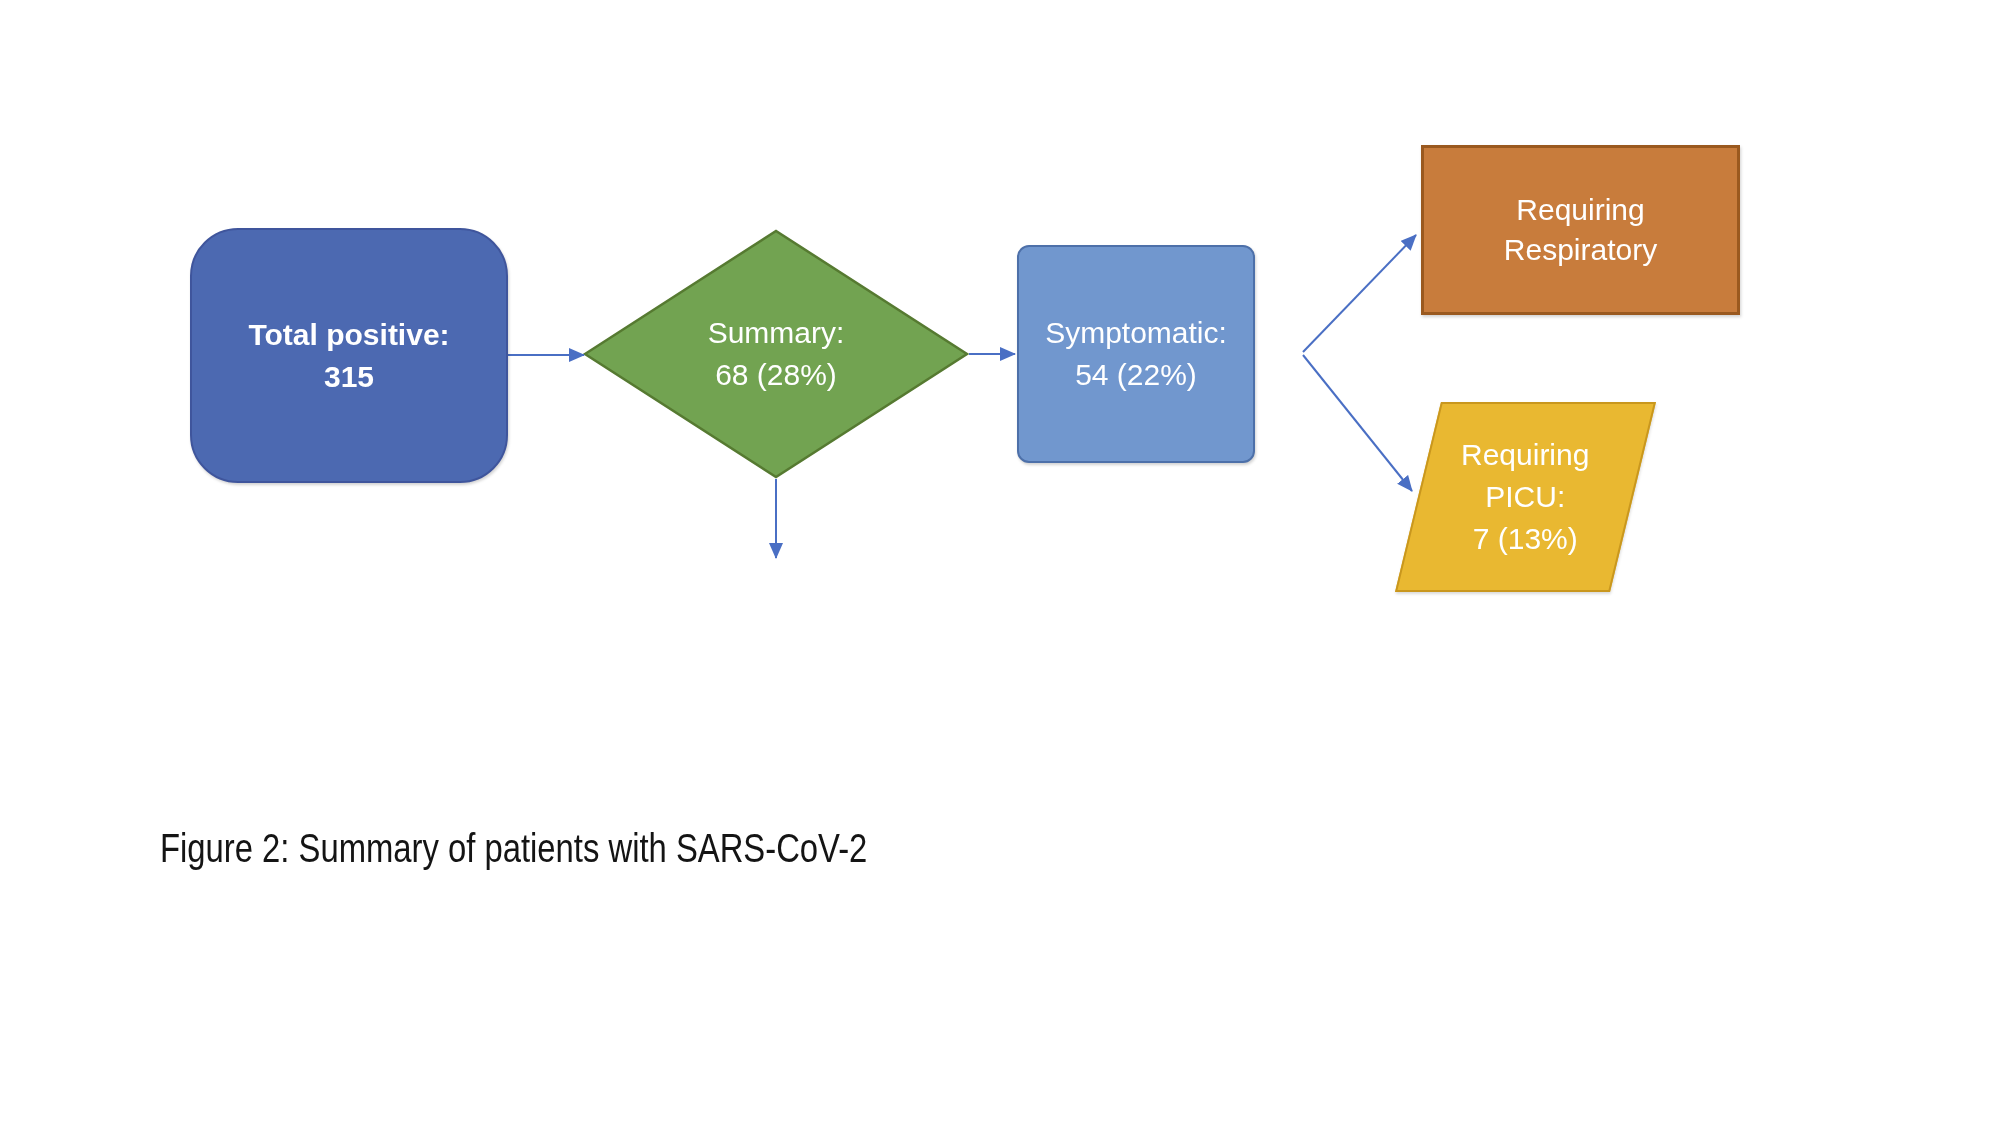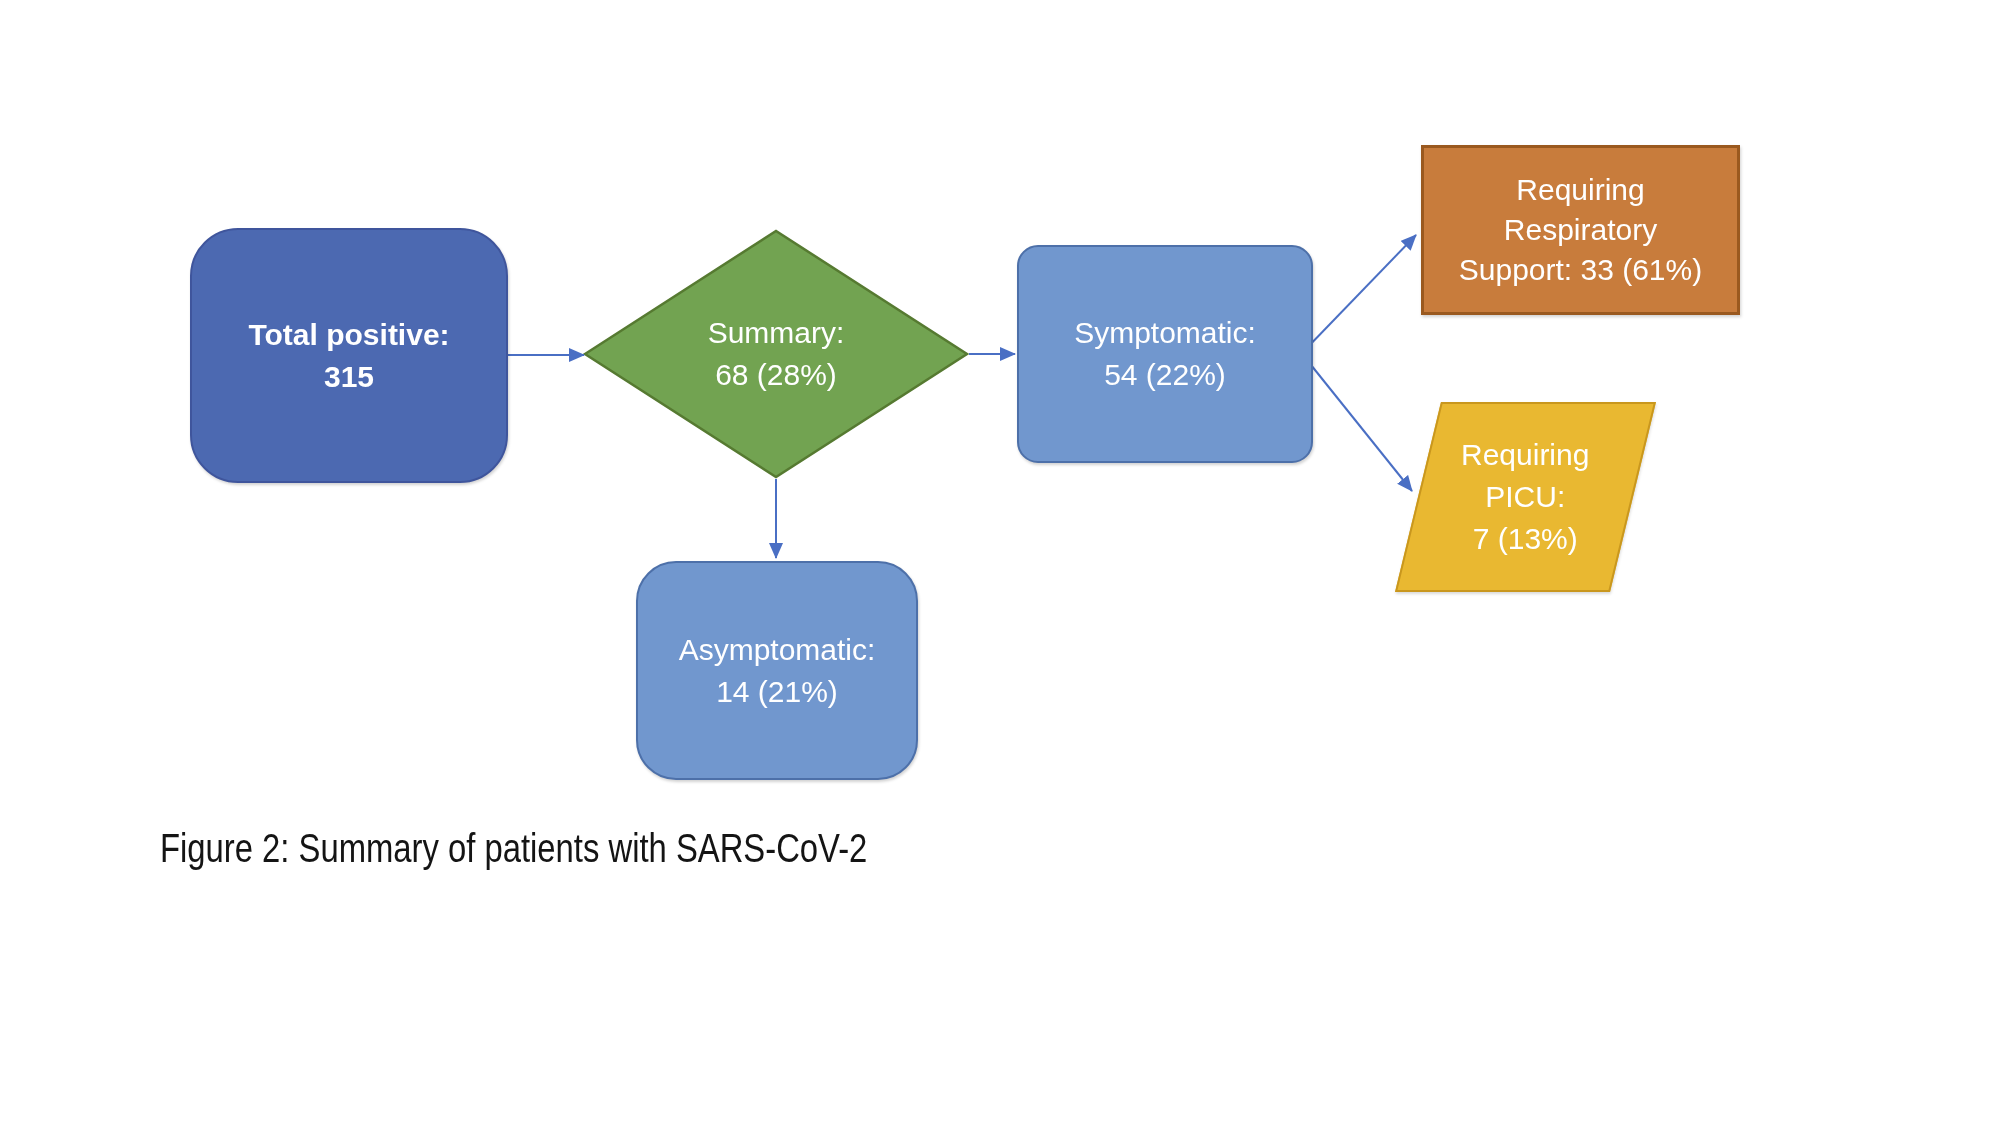--- a/index.html
+++ b/index.html
@@ -44,24 +44,24 @@
     border: 2px solid #3f559c;
     border-radius: 48px;
     font-weight: bold;
     box-shadow: 1px 2px 3px rgba(0,0,0,0.18);
     margin-left: 8px;
   }
 
   
   .symptomatic-box {
     left: 1017px; top: 245px;
-    width: 296px; height: 218px;
+    width: 238px; height: 218px;
     background: #7197ce;
     border: 2px solid #4d70a9;
-    border-radius: 21px;
+    border-radius: 12px;
     box-shadow: 1px 2px 3px rgba(0,0,0,0.18);
   }
 
   
   .asymptomatic-box {
     left: 636px; top: 561px;
     width: 282px; height: 219px;
     background: #7197ce;
     border: 2px solid #4d70a9;
     border-radius: 40px;
@@ -144,29 +144,24 @@
   <div class="node admitted-text">
     <div class="nline">Summary:</div>
     <div class="nline">68 (28%)</div>
   </div>
 
   <div class="node symptomatic-box">
     <div class="nline">Symptomatic:</div>
     <div class="nline">54 (22%)</div>
   </div>
 
-  <div class="node asymptomatic-box">
-    <div class="nline">Asymptomatic:</div>
-    <div class="nline">14 (21%)</div>
-  </div>
 
   <div class="node respiratory-box">
     <div class="nline">Requiring</div>
     <div class="nline">Respiratory</div>
-    <div class="nline">Support: 33 (61%)</div>
   </div>
 
   <div class="node picu-shape">
     <div class="unskew">
       <div class="nline">Requiring</div>
       <div class="nline">PICU:</div>
       <div class="nline">7 (13%)</div>
     </div>
   </div>
 

